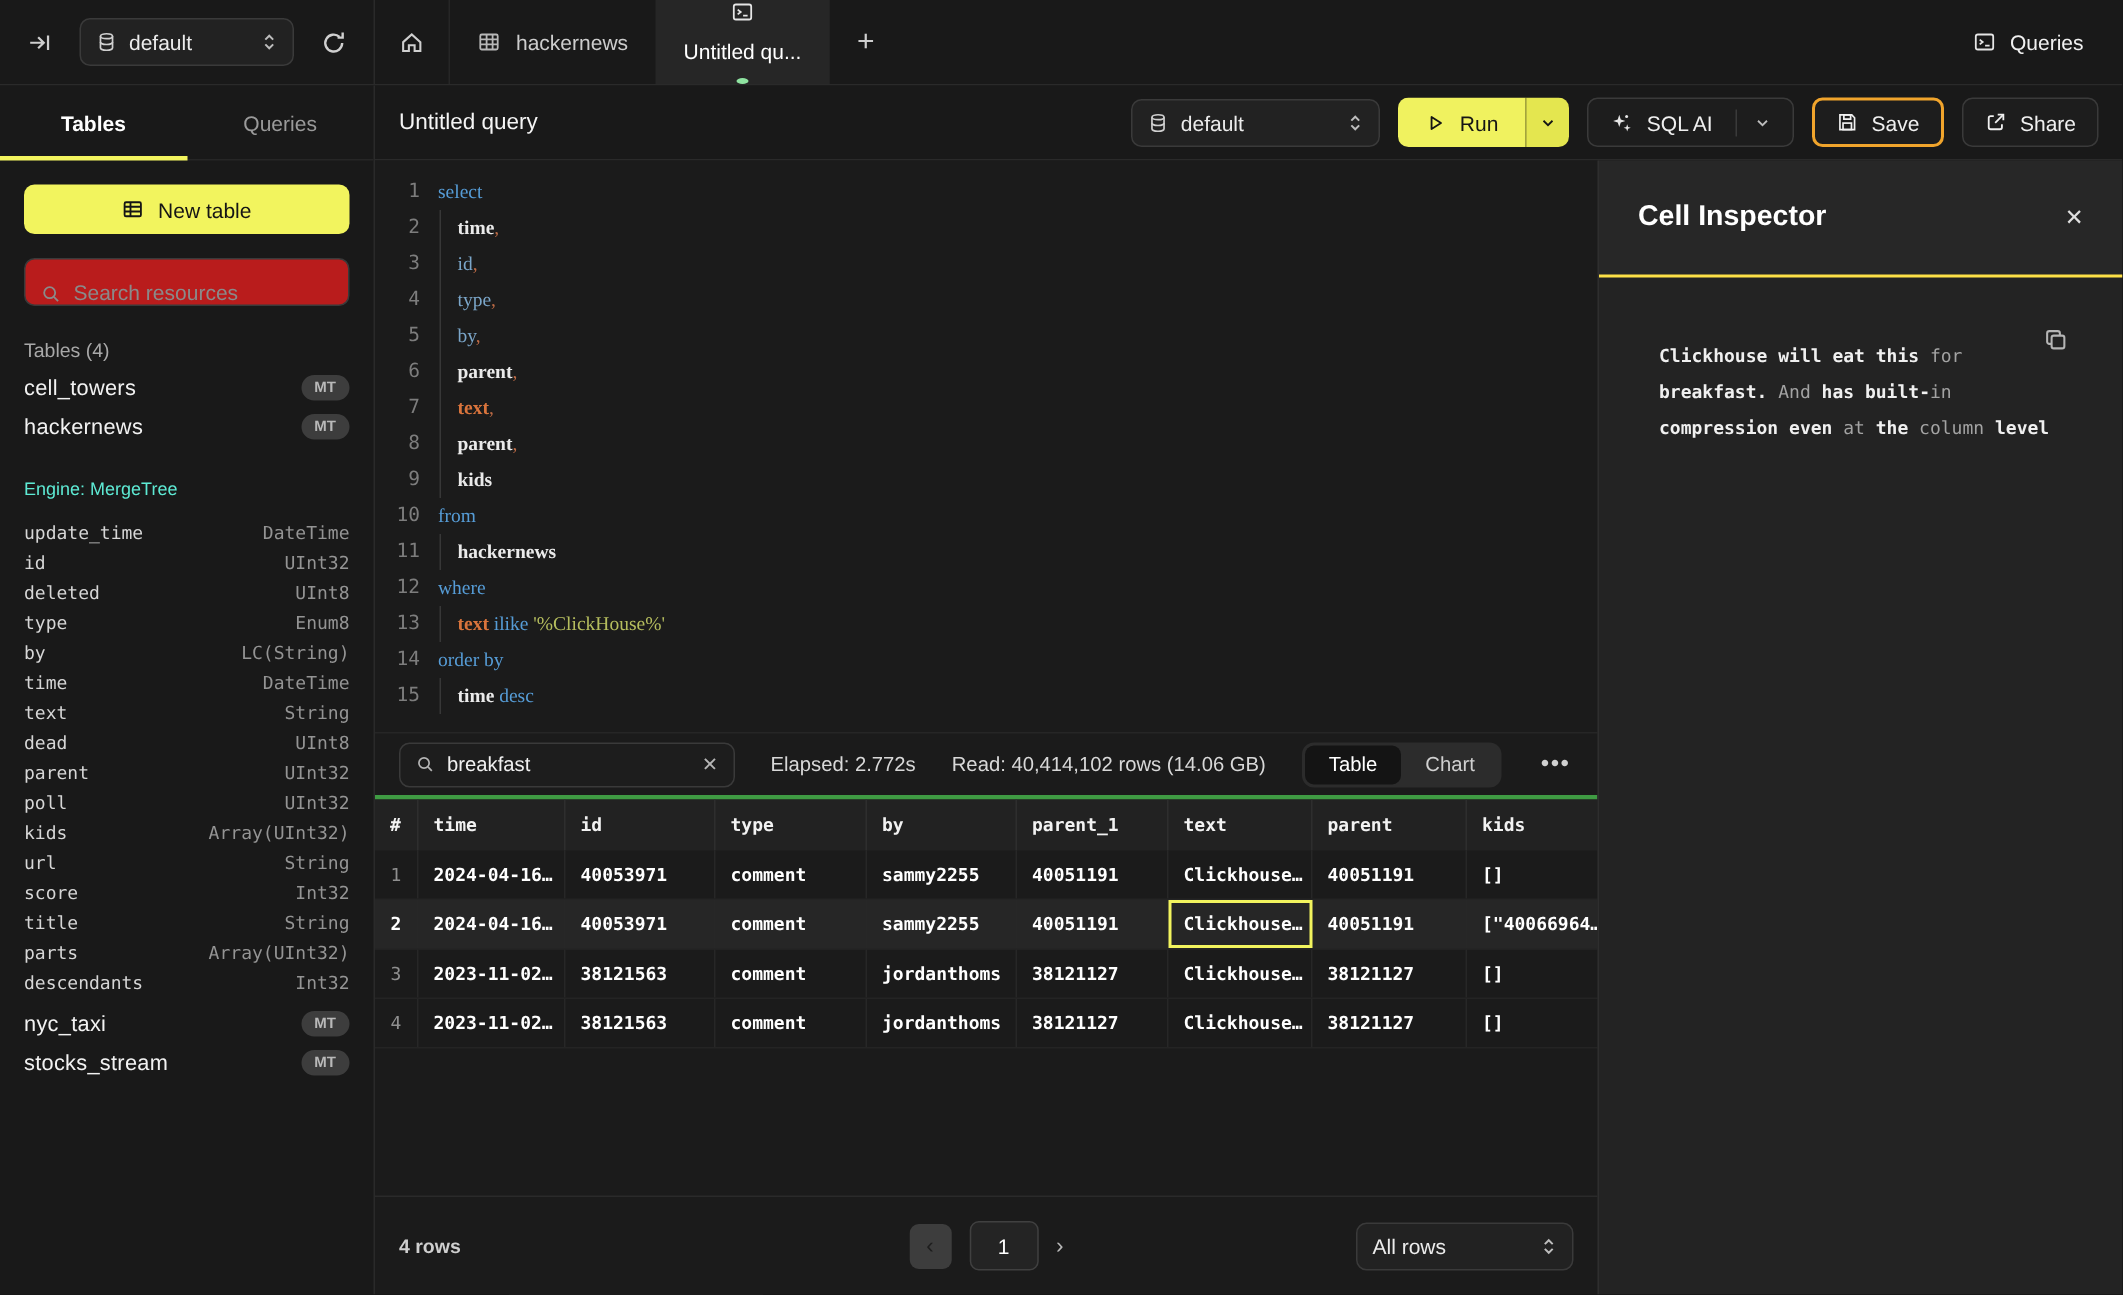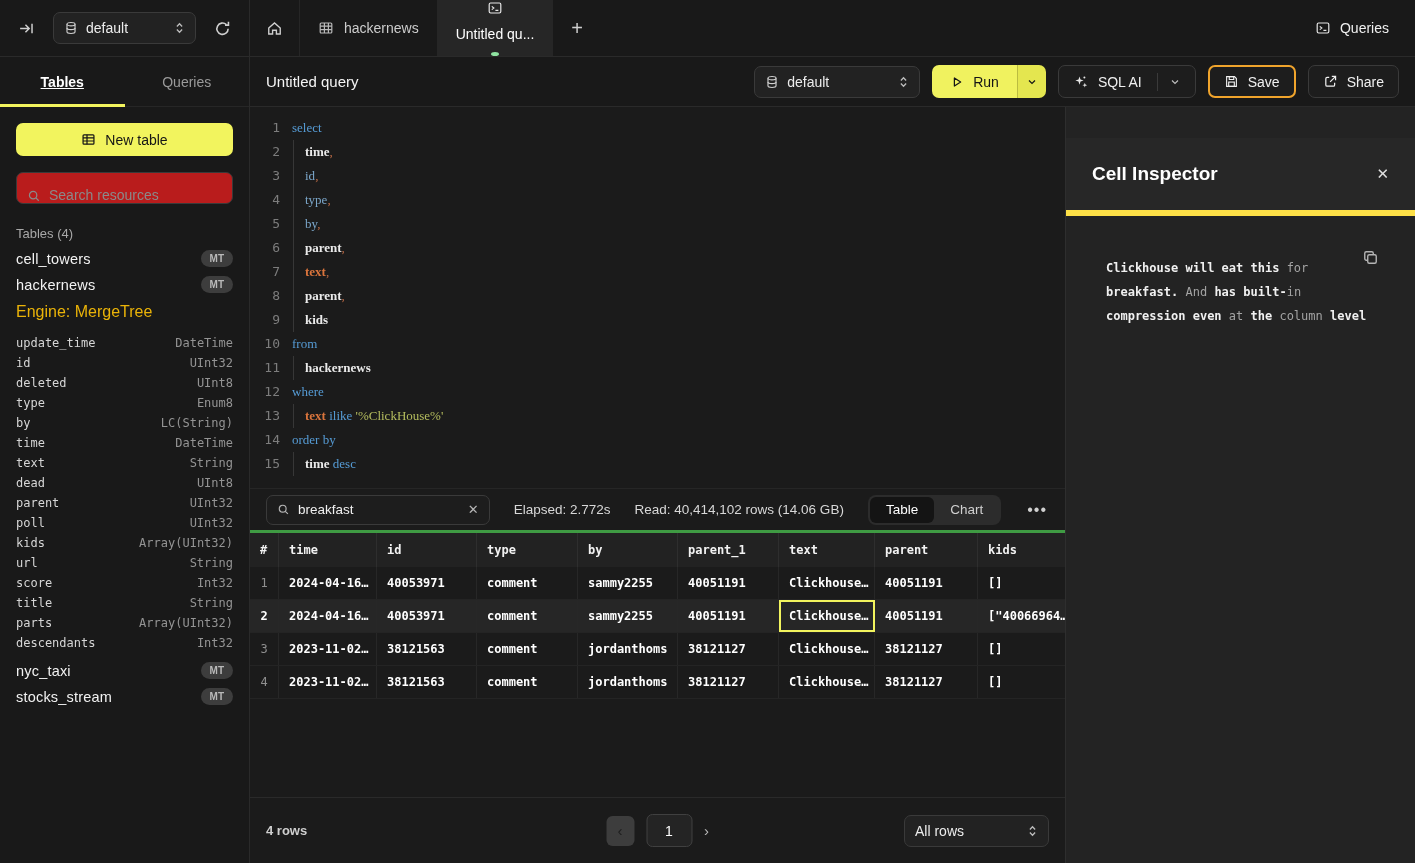--- a/index.html
+++ b/index.html
@@ -23,32 +23,32 @@
   .topbar-right { margin-left:auto; display:flex; align-items:center; padding-right:26px; }
   .queries-link { display:flex; align-items:center; gap:9px; color:#f0f0f0; font-size:14px; cursor:pointer; }
 
   
   .shell { display:flex; height:806px; }
 
   
   .sidebar { width:250px; background:#191919; border-right:1px solid #2a2a2a; display:flex; flex-direction:column; }
   .side-tabs { height:50px; display:flex; border-bottom:1px solid #262626; }
   .side-tab { flex:1; display:flex; align-items:center; justify-content:center; font-size:14px; color:#9a9a9a; cursor:pointer; position:relative; }
-  .side-tab.active { color:#fff; font-weight:700;text-decoration:underline; }
+  .side-tab.active { color:#fff; font-weight:700; }
   .side-tab.active::after { content:""; position:absolute; left:0; right:0; bottom:-1px; height:3px; background:#f2f45e; }
   .side-body { padding:16px; overflow:hidden; }
   .new-table-btn { width:100%; height:33px; background:#f2f45e; color:#151515; border:none; border-radius:7px; font-size:14px; font-weight:500; display:flex; align-items:center; justify-content:center; gap:9px; cursor:pointer; font-family:inherit; }
   .search-box { margin-top:16px; height:32px; border:1px solid #3a3a3a; border-radius:7px; display:flex; align-items:flex-end; gap:8px; padding:0 10px; background:#b91c1c; }
   .search-box input { background:none; border:none; outline:none; color:#e6e6e6; font-size:14px; width:100%; font-family:inherit; }
   .search-box input::placeholder { color:#8a8a8a; }
   .section-title { margin-top:22px; font-size:13px; color:#a8a8a8; }
   .tbl-row { margin-top:9px; display:flex; align-items:flex-end; justify-content:space-between; cursor:pointer; }
   .tbl-name { font-size:14.5px; color:#f2f2f2; font-weight:500; letter-spacing:.2px; }
   .mt-badge { background:#3d3d3d; color:#b9b9b9; font-size:10px; font-weight:700; padding:3px 9px; border-radius:10px; }
-  .engine-line { margin-top:10px; font-size:16px; color:#eab308; }
+  .engine-line { margin-top:26px; font-size:12px; color:#5eead4; }
   .col-list { margin-top:12px; }
   .col-row { display:flex; justify-content:space-between; align-items:center; height:20px; font-family:"DejaVu Sans Mono", monospace; font-size:12px; }
   .col-name { color:#d6d6d6; }
   .col-type { color:#949494; }
 
   
   .main { flex:1; display:flex; flex-direction:column; }
   .query-toolbar { height:50px; display:flex; align-items:center; padding:0 16px; border-bottom:1px solid #2a2a2a; background:#191919; gap:12px; }
   .q-title { font-size:15px; color:#f5f5f5; margin-right:auto; }
   .run-btn { display:flex; height:33px; border-radius:7px; overflow:hidden; cursor:pointer; }
@@ -104,21 +104,21 @@
   .res-footer { height:66px; border-top:1px solid #2a2a2a; display:flex; align-items:center; padding:0 16px; position:relative; }
   .rowcount { font-size:13px; color:#cfcfcf;font-weight:bold; }
   .pager { position:absolute; left:50%; transform:translateX(-50%); display:flex; align-items:center; gap:12px; }
   .pg-prev { width:28px; height:30px; background:#3d3d3d; border:none; border-radius:6px; color:#1d1d1d; font-size:15px; cursor:default; }
   .pg-input { width:46px; height:33px; background:#242424; border:1px solid #404040; border-radius:6px; color:#fff; font-size:14px; text-align:center; font-family:inherit; }
   .pg-next { background:none; border:none; color:#b9b9b9; font-size:15px; cursor:pointer; }
   .pagesize { margin-left:auto; width:145px; height:32px; justify-content:space-between; }
 
   
   .inspector { width:350px; border-left:1px solid #2e2e2e; background:#232323; display:flex; flex-direction:column; }
-  .insp-header { height:78px; background:#272727; display:flex; align-items:center; justify-content:space-between; padding:0 26px; border-bottom:6px solid #fde047;margin-top:31px; }
+  .insp-header { height:78px; background:#272727; display:flex; align-items:center; justify-content:space-between; padding:0 26px; border-bottom:2px solid #fde047; }
   .insp-title { font-size:19px; font-weight:700; color:#fff; }
   .insp-close { background:none; border:none; color:#e0e0e0; font-size:15px; cursor:pointer; }
   .insp-body { position:relative; padding:40px 44px 0 40px; }
   .insp-text { font-family:"DejaVu Sans Mono", monospace; font-size:12px; line-height:24px; width:265px; }
   .insp-w { color:#f0f0f0; font-weight:700; }
   .insp-b { color:#a3a3a3; }
   .copy-btn { position:absolute; top:33px; right:36px; background:none; border:none; color:#b5b5b5; cursor:pointer; }
 </style>
 </head>
 <body>

